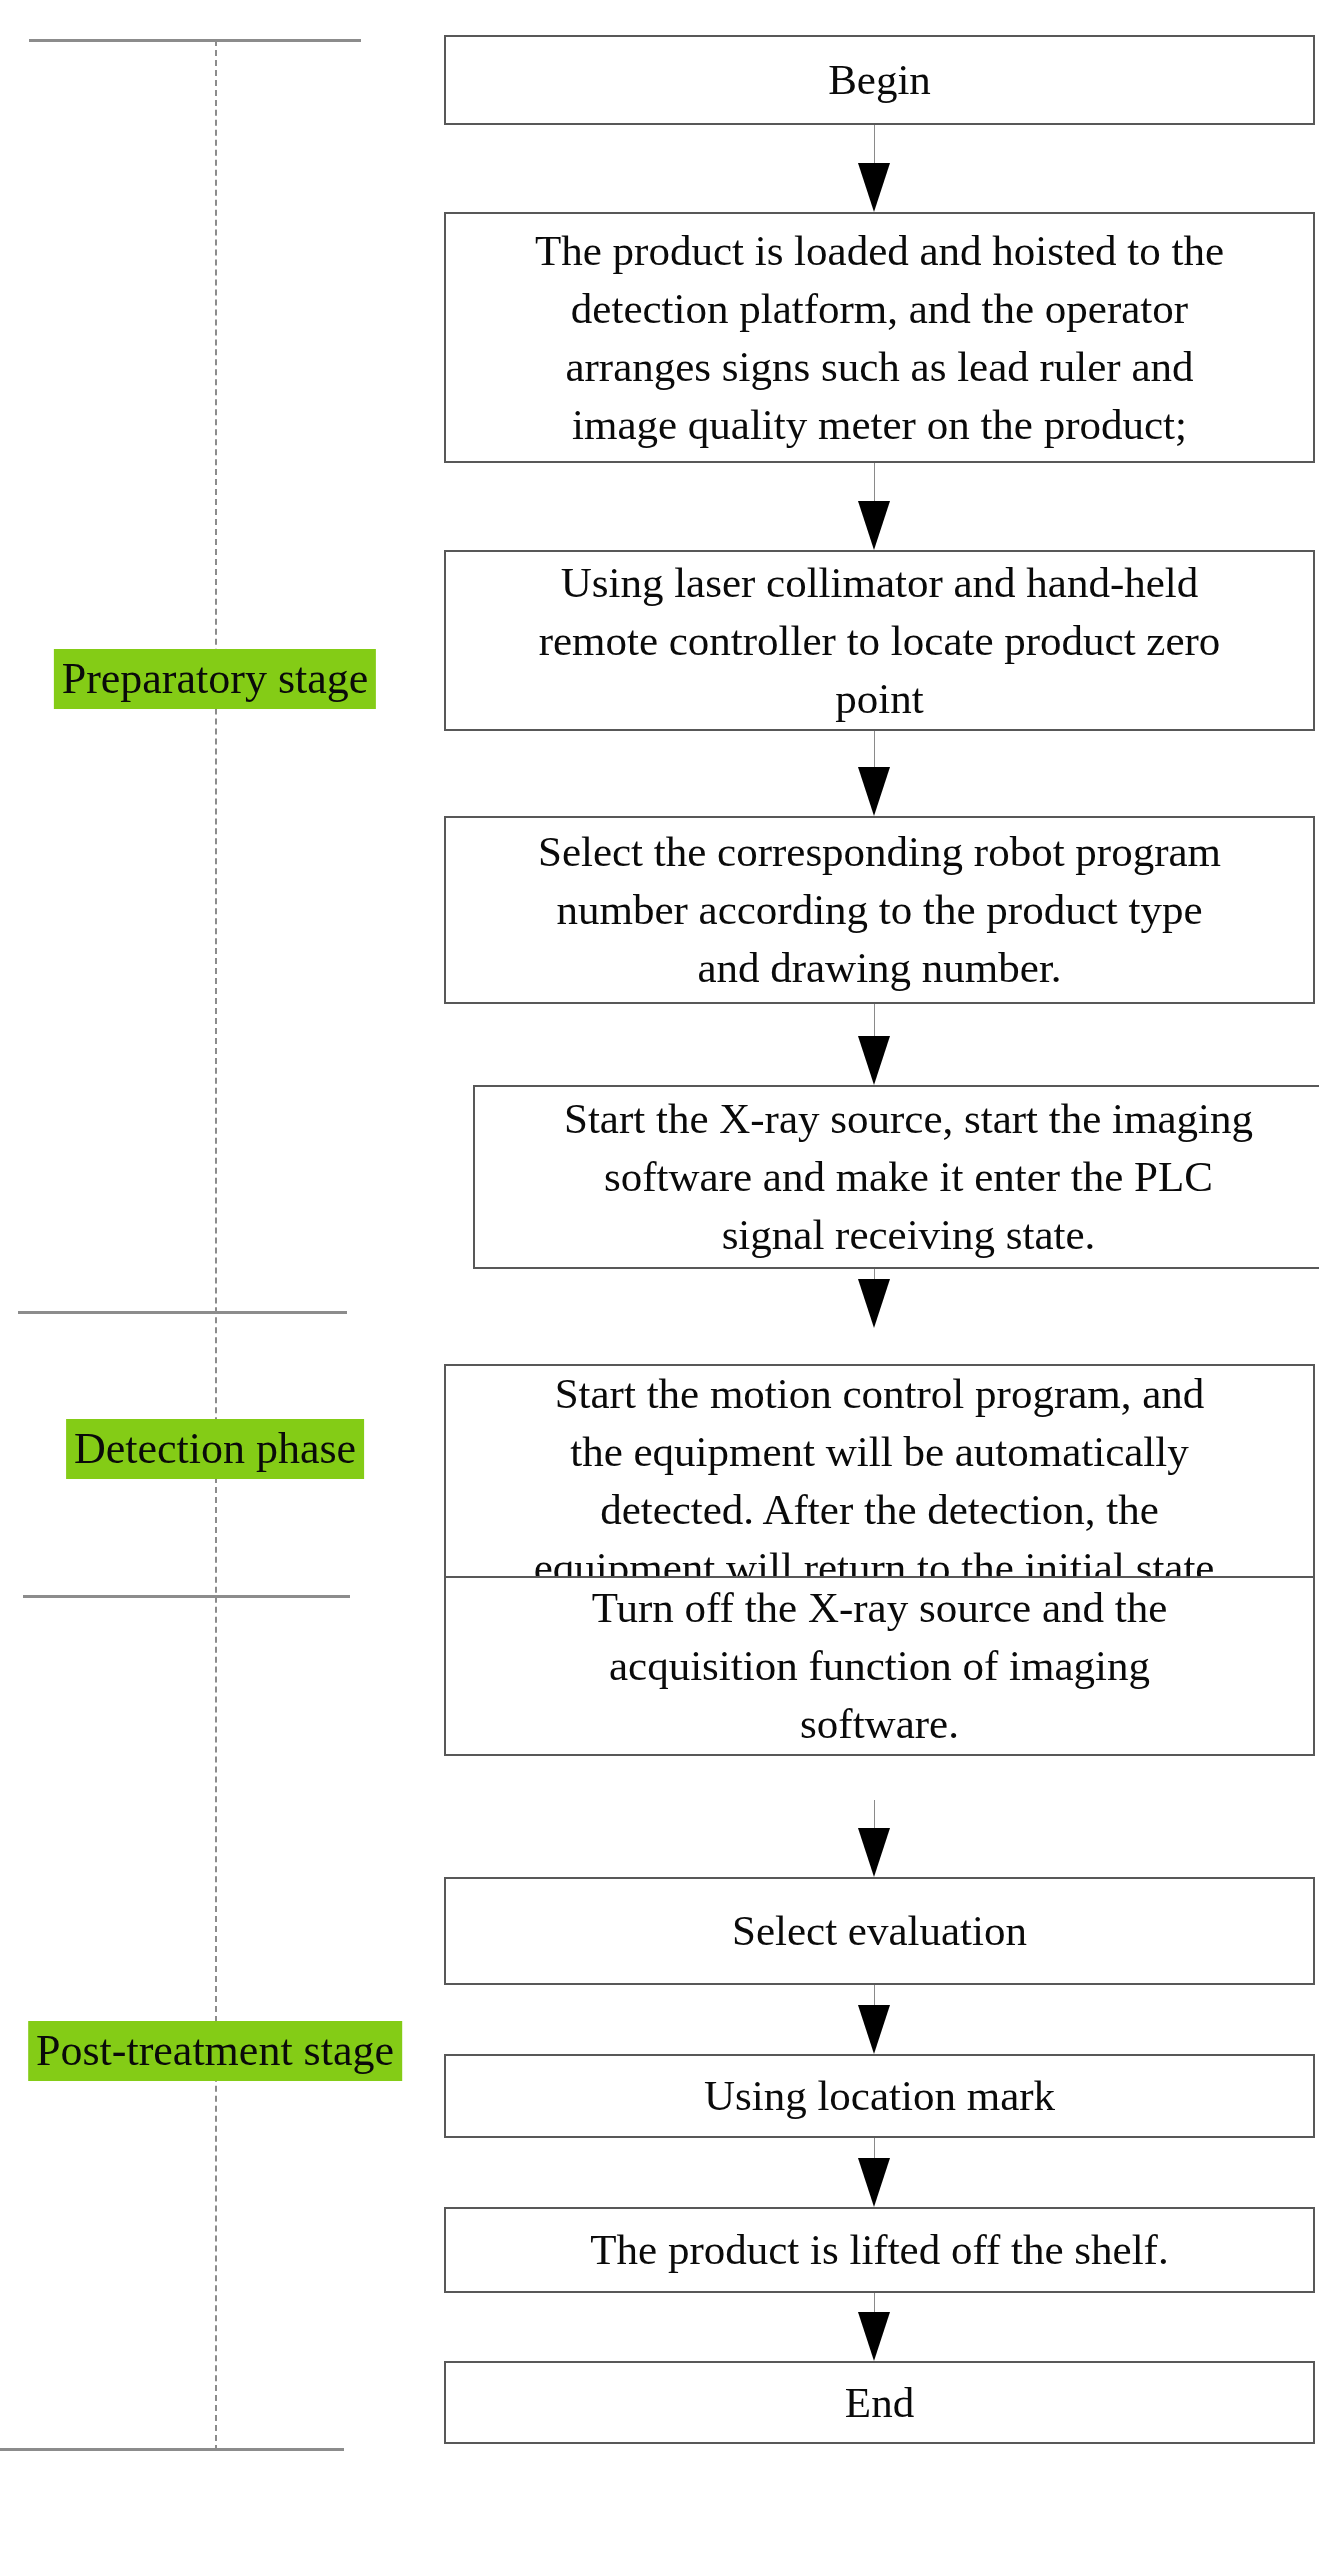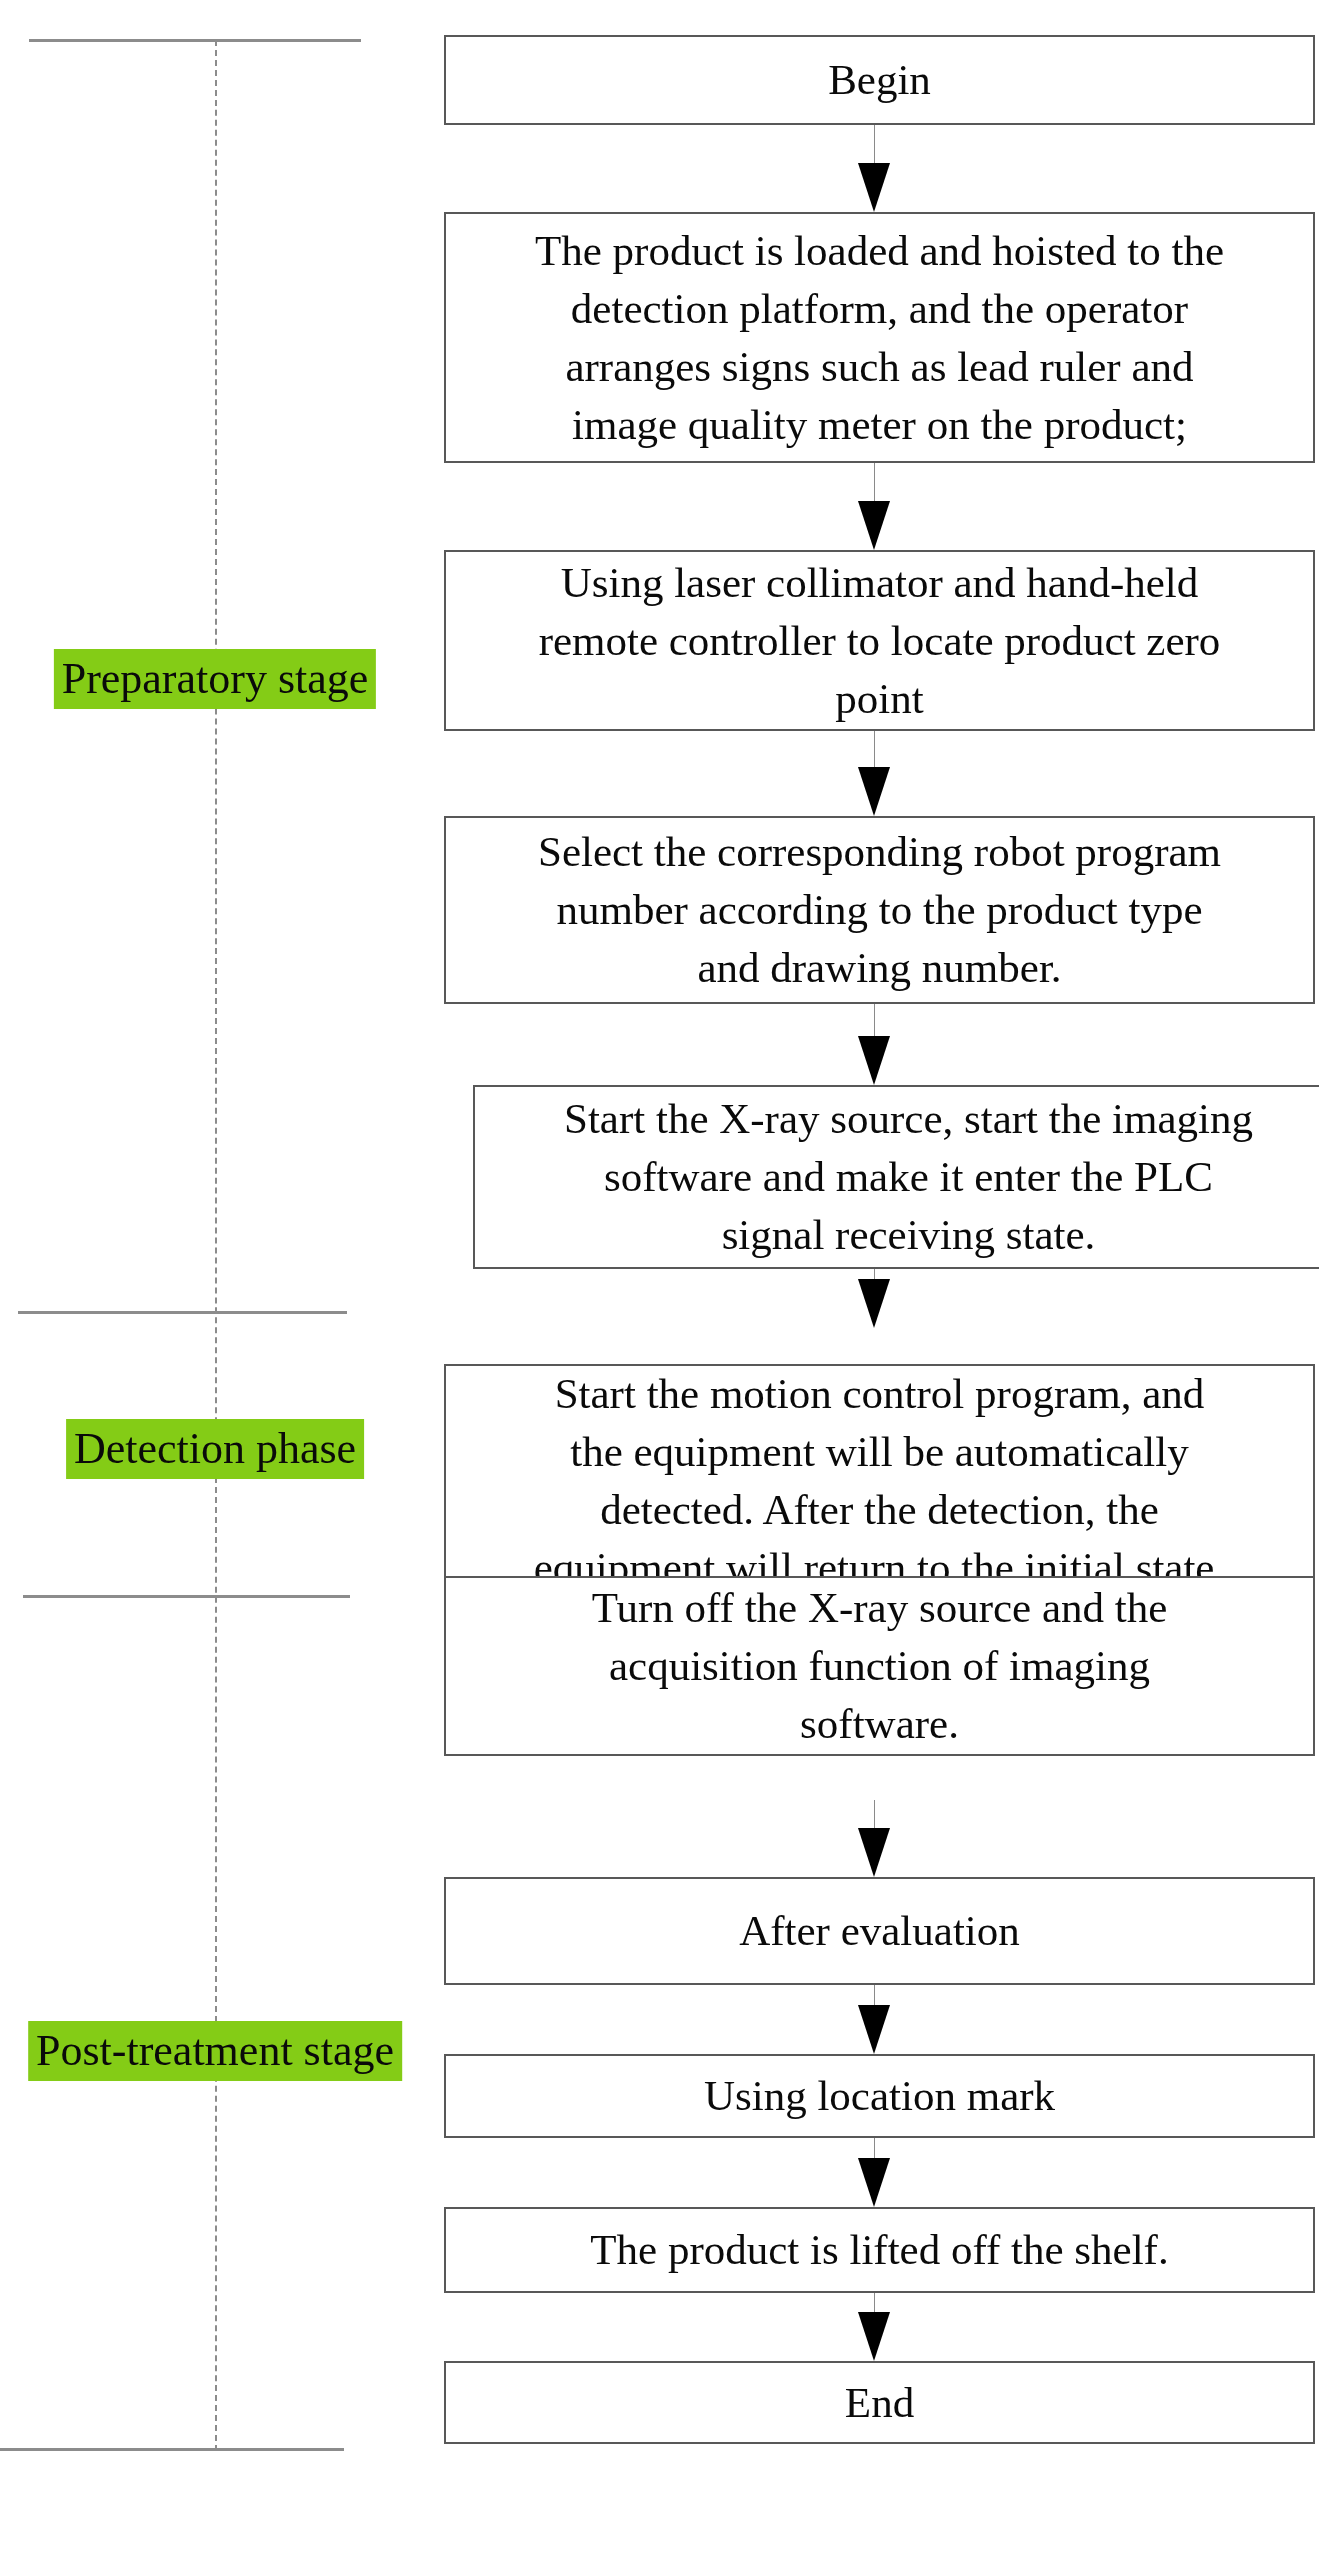--- a/index.html
+++ b/index.html
@@ -116,21 +116,21 @@
   <div class="step" style="top:1085px; height:184px;margin-left:29px;">Start the X-ray source, start the imaging
 software and make it enter the PLC
 signal receiving state.</div>
   <div class="step" style="top:1328px; height:234px;margin-top:36px;">Start the motion control program, and
 the equipment will be automatically
 detected. After the detection, the
 equipment will return to the initial state.</div>
   <div class="step" style="top:1576px; height:180px;">Turn off the X-ray source and the
 acquisition function of imaging
 software.</div>
-  <div class="step" style="top:1877px; height:108px;">After evaluation</div>
+  <div class="step" style="top:1877px; height:108px;">Select evaluation</div>
   <div class="step" style="top:2054px; height:84px;">Using location mark</div>
   <div class="step" style="top:2207px; height:86px;">The product is lifted off the shelf.</div>
   <div class="step" style="top:2361px; height:83px;">End</div>
 
   <div class="arrow" style="top:125px; height:87px;">
       <div class="stem"></div>
       <div class="head"></div>
     </div>
   <div class="arrow" style="top:463px; height:87px;">
       <div class="stem"></div>

